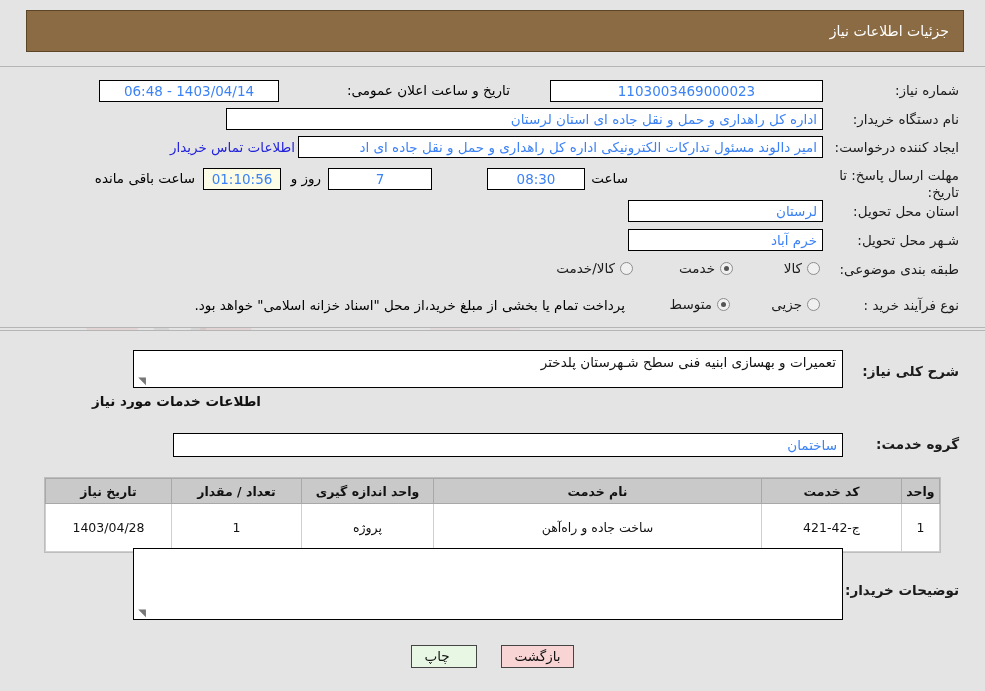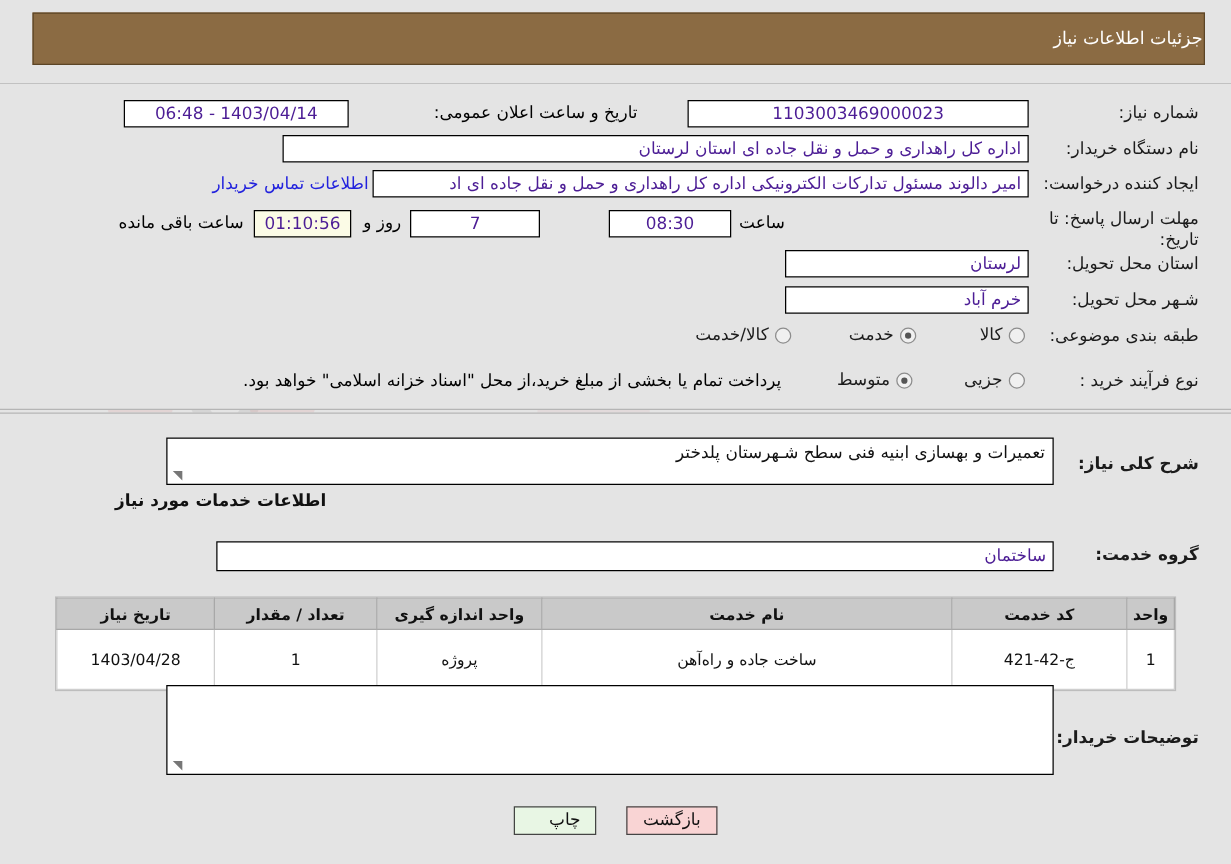--- a/index.html
+++ b/index.html
@@ -32,21 +32,21 @@
   
   .header-bar {
     position: absolute;
     left: 26px; top: 10px;
     width: 938px; height: 42px;
     background: #8b6b43;
     border: 1px solid #5c4526;
     display: flex;
     align-items: center;
     justify-content: flex-start;
-    padding-right: 1px;
+    padding-right: 14px;
     z-index: 2;
   }
   .header-title {
     color: #ffffff;
     font-size: 14px;
     letter-spacing: 0px;
   }
 
   
   .panel {
@@ -67,21 +67,21 @@
     z-index: 3;
     line-height: 1.25;
   }
   .fld {
     background: #ffffff;
     border: 1px solid #000000;
     height: 22px;
     line-height: 20px;
     padding: 0 5px;
     font-size: 13.5px;
-    color: #4c1d95;
+    color: #3b82f6;
     text-align: right;
     overflow: hidden;
     white-space: nowrap;
     position: absolute;
     z-index: 3;
   }
   .fld.center { text-align: center; }
   .fld.beige { background: #fbfbe6; }
 
   
@@ -202,21 +202,21 @@
     display: flex;
     justify-content: center;
     gap: 24px;
     z-index: 4;
   }
   .btn {
     border: 1px solid #444;
     height: 23px;
     min-width: 66px;
     line-height: 21px;
-    text-align: right;
+    text-align: left;
     font-size: 13.5px;
     color: #111;
     cursor: pointer;
     padding: 0 12px;
   }
   .btn.back { background: #f9d4d4; }
   .btn.print { background: #e8f6e4; }
 </style>
 </head>
 <body>

